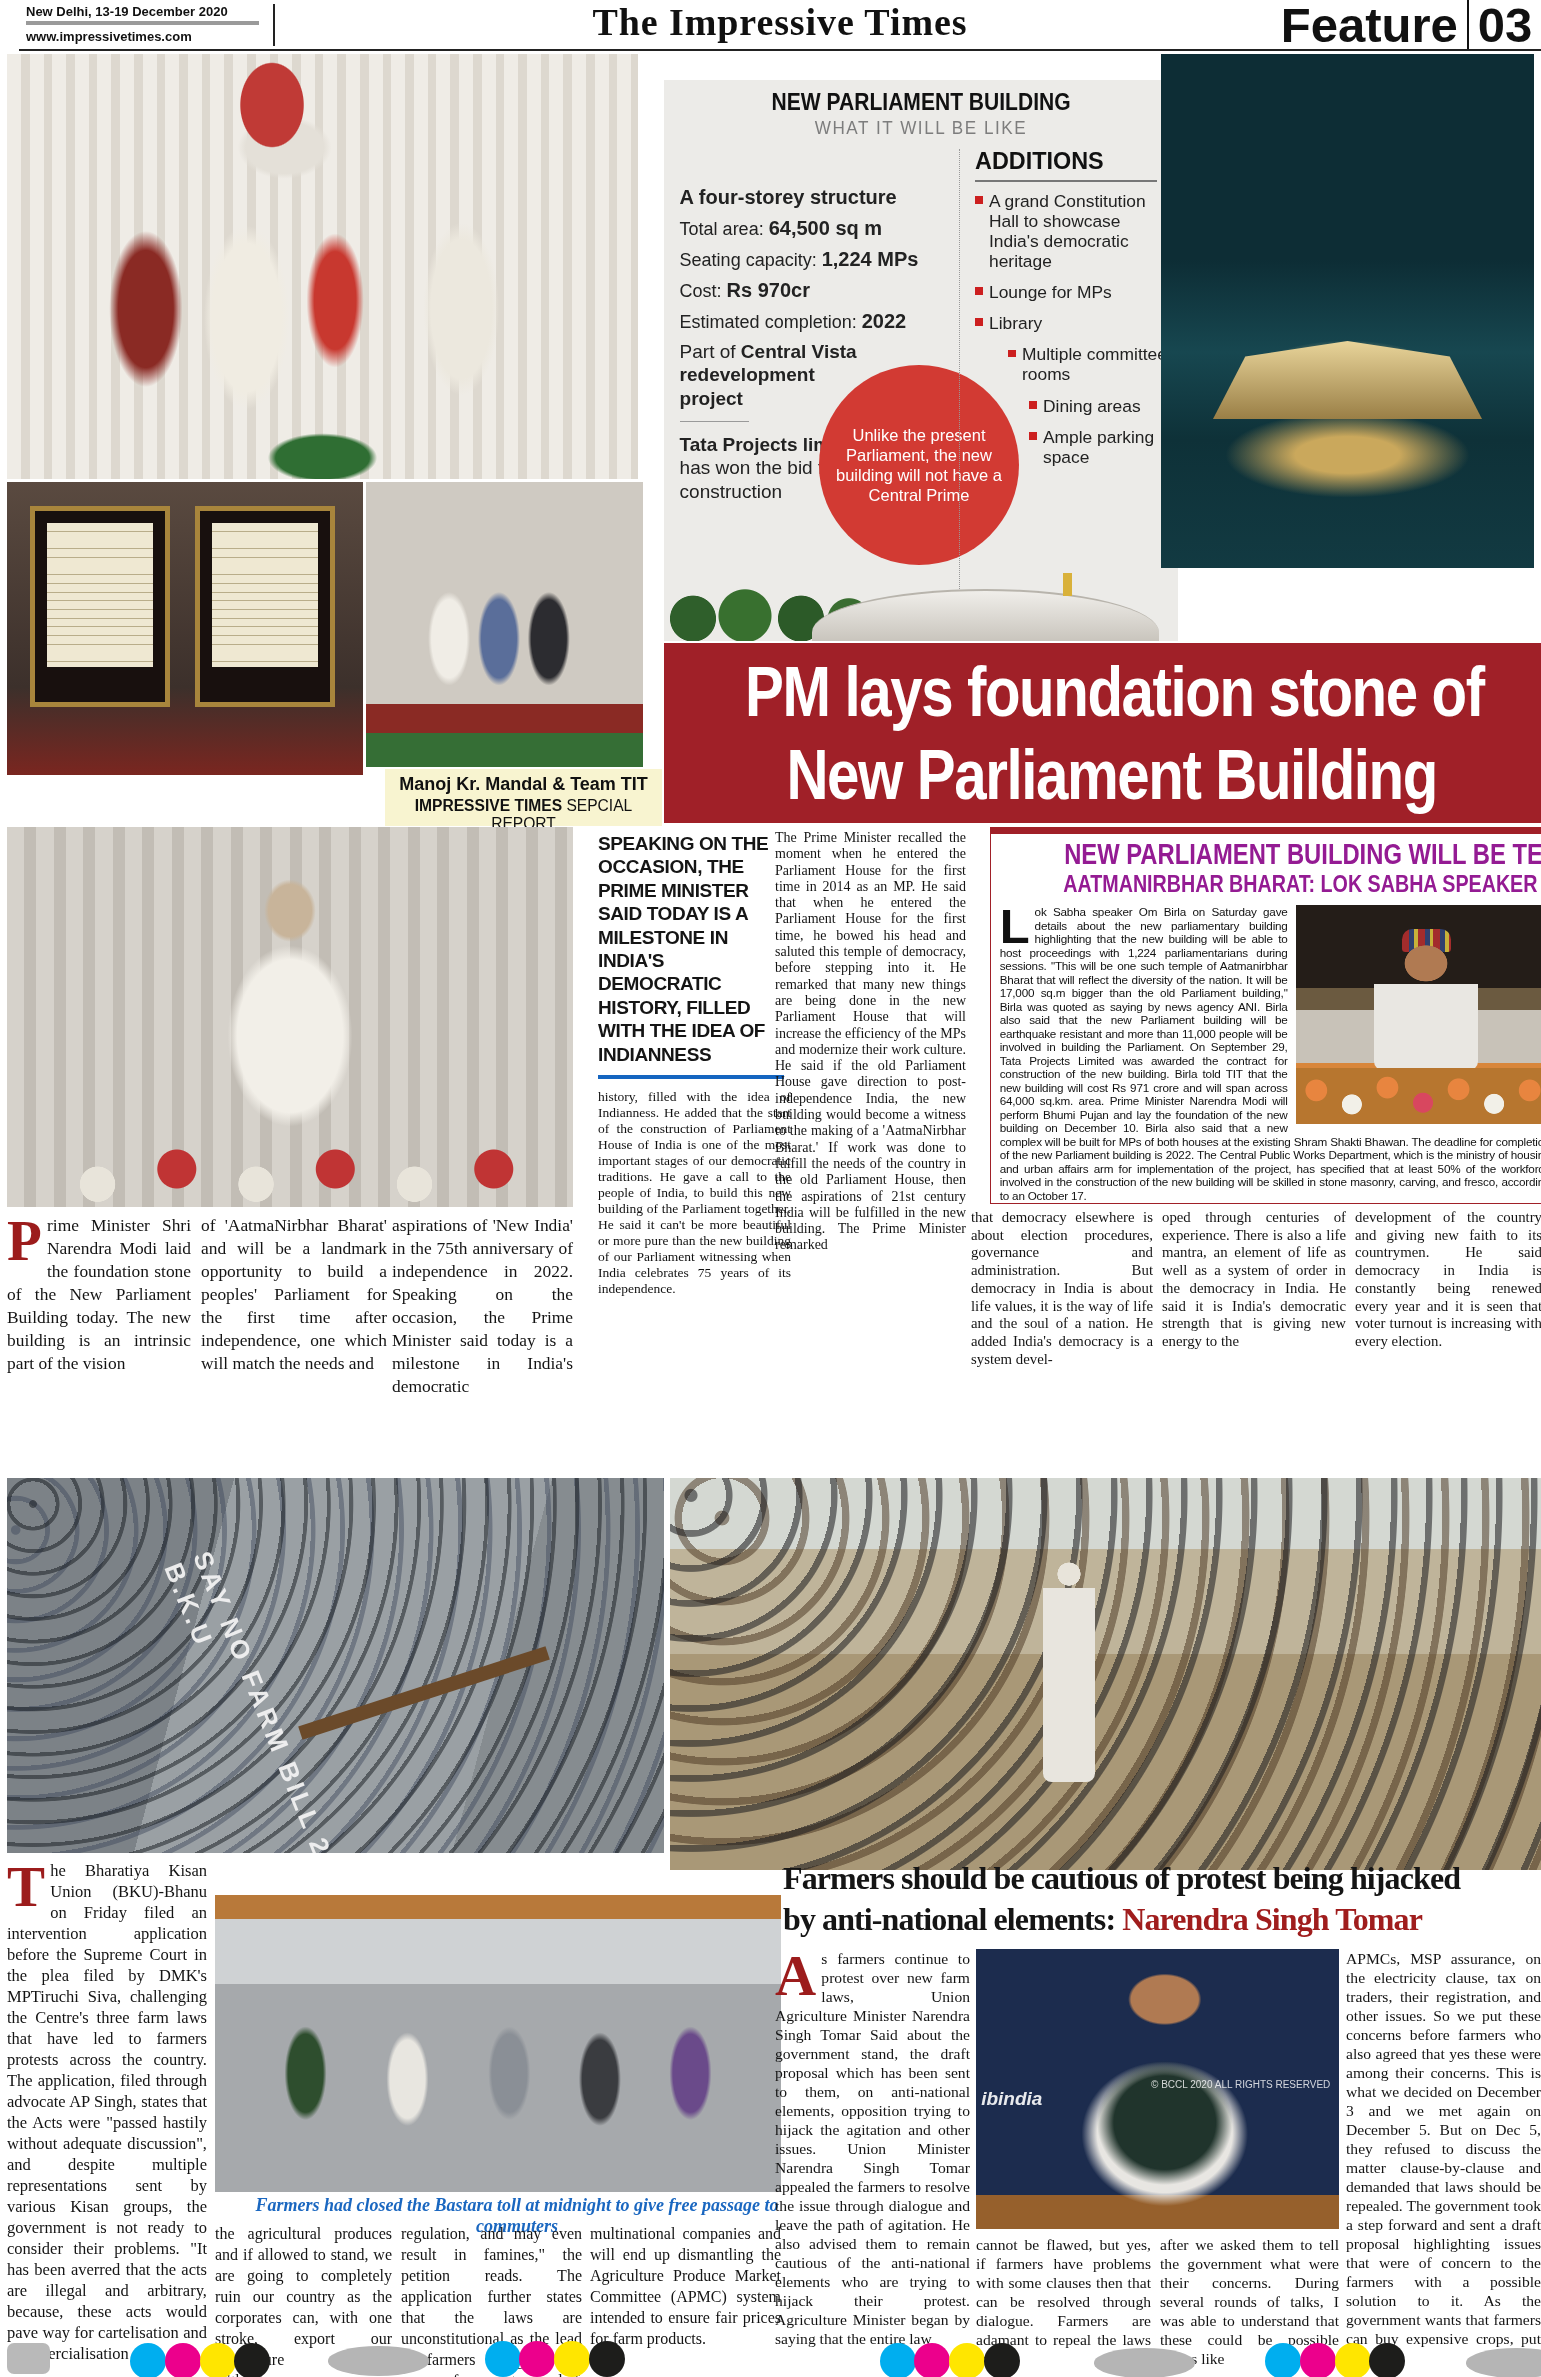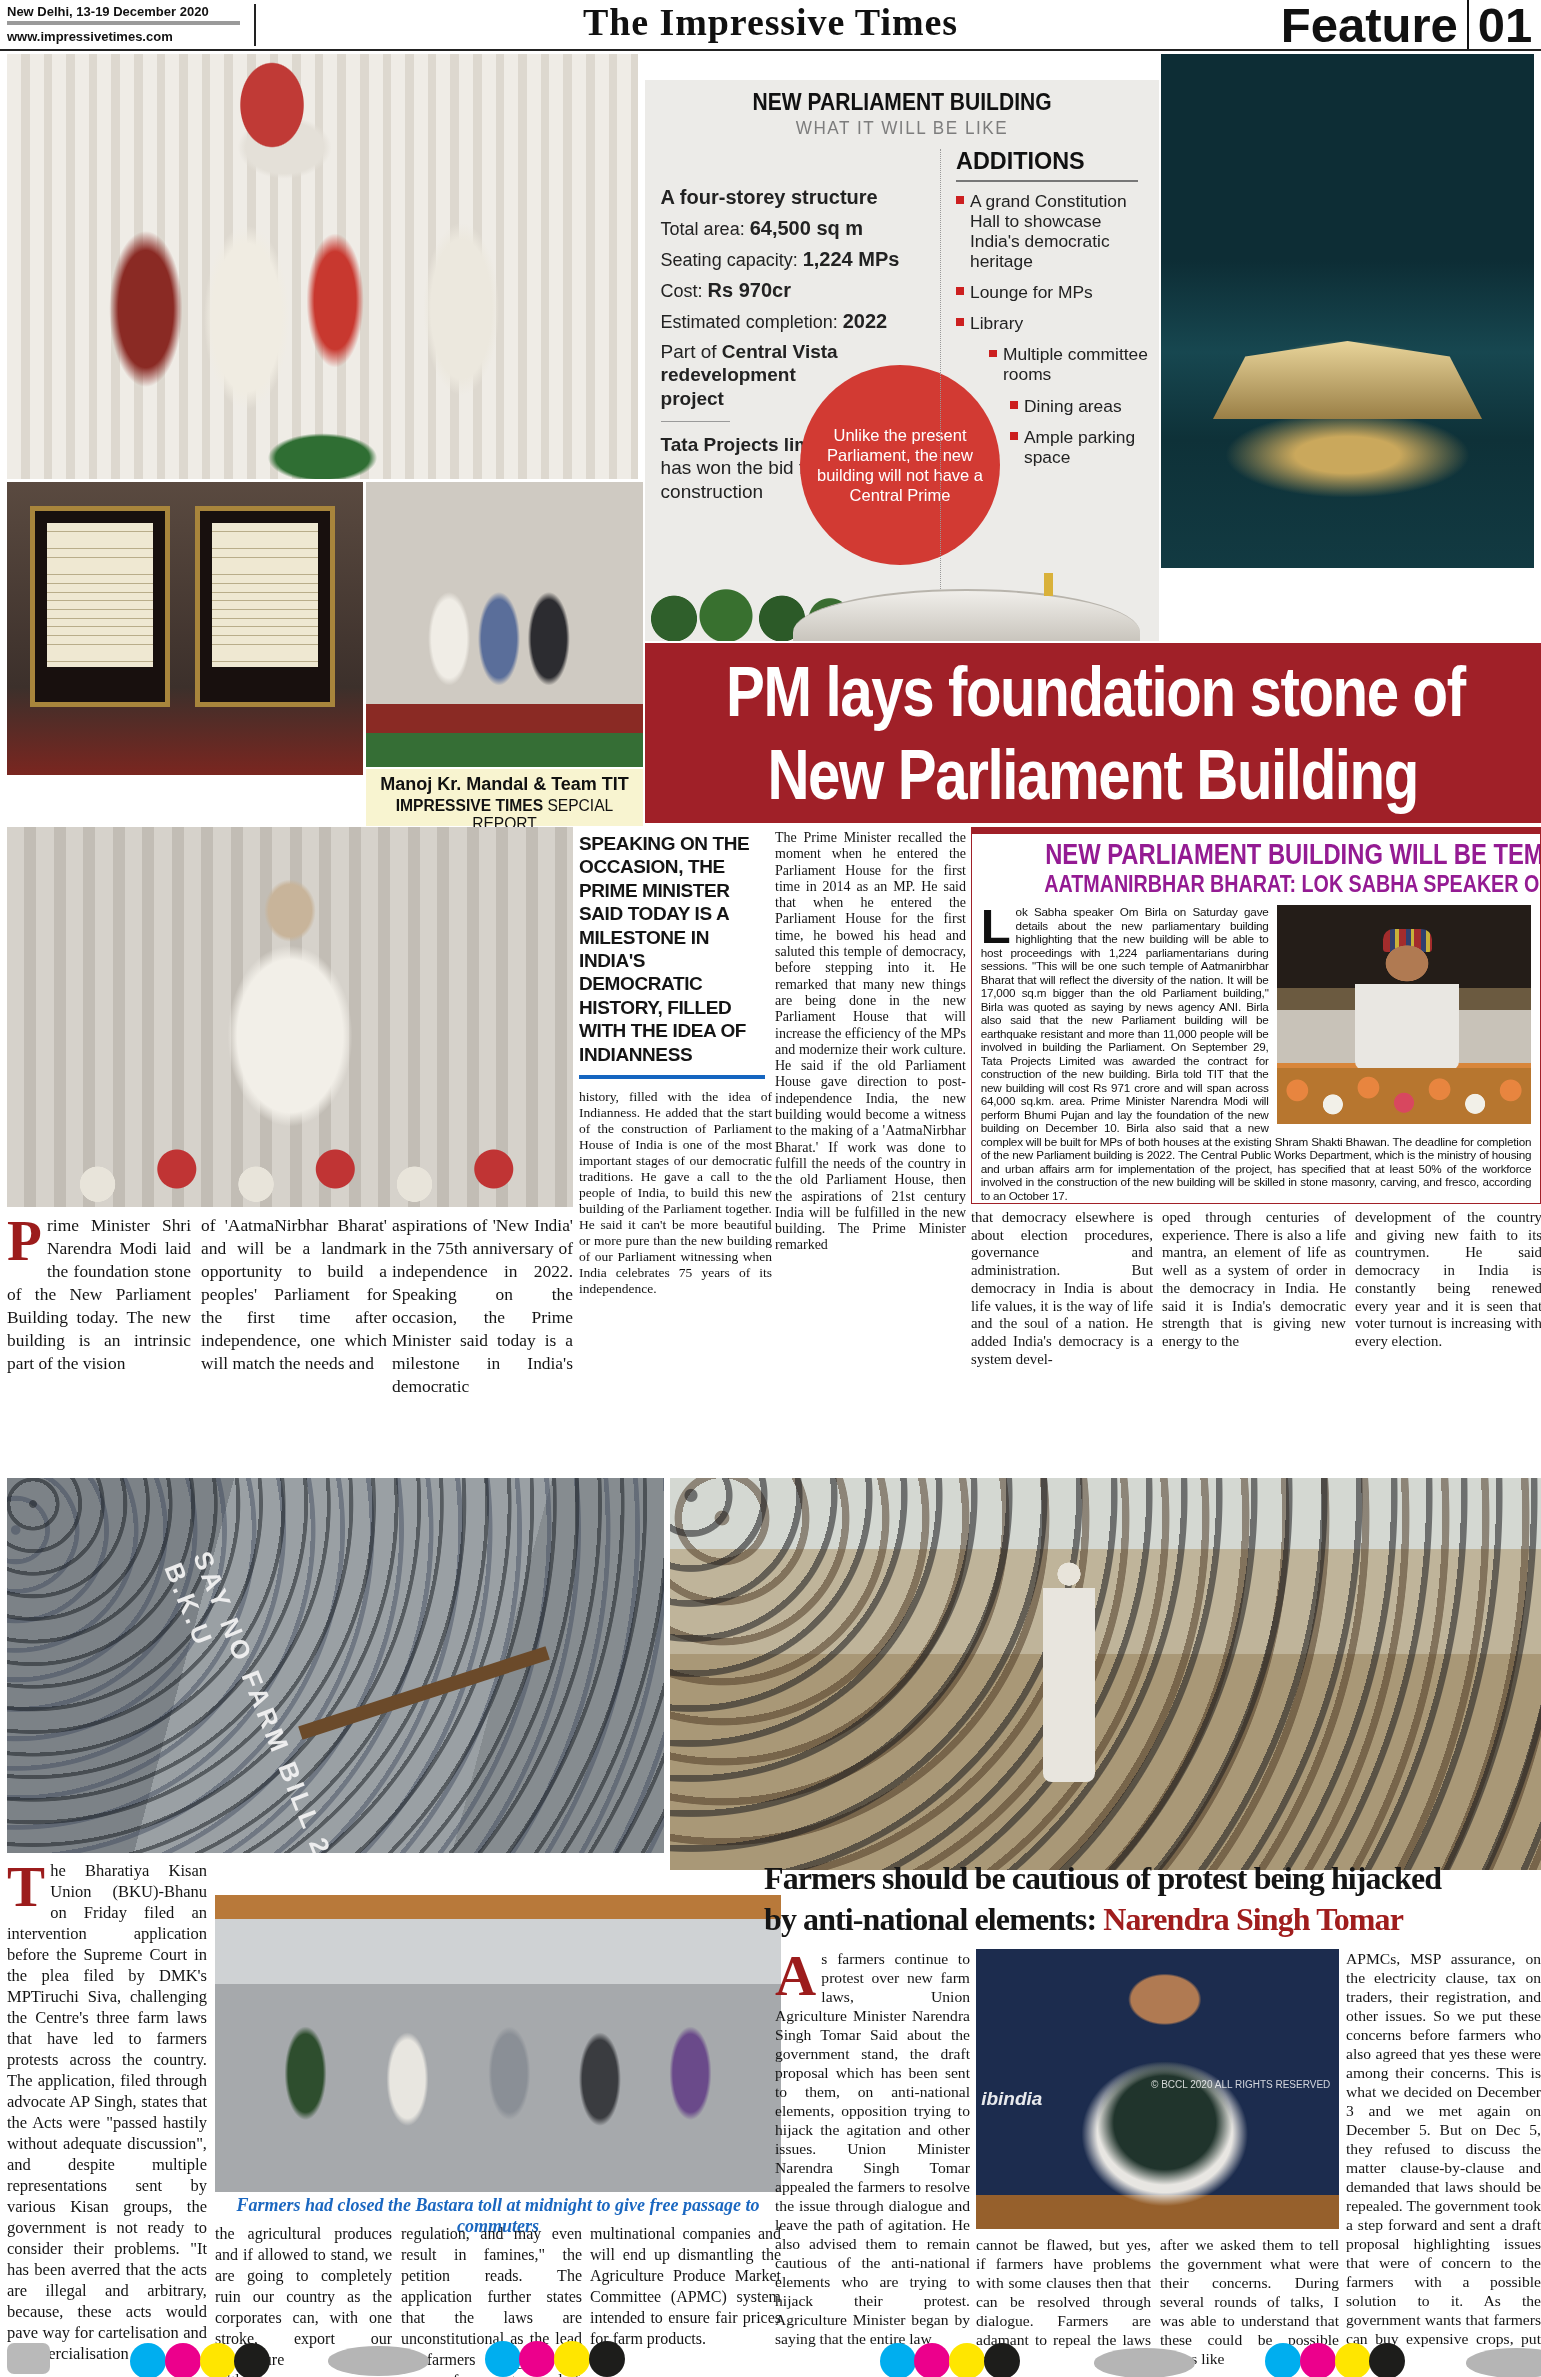--- a/index.html
+++ b/index.html
@@ -1,18 +1,18 @@
 <!DOCTYPE html>
 <html style="font-size:14px"><head>
 <meta charset="utf-8">
 <style>
   html,body{margin:0;padding:0;background:#fff;}
   .page{position:relative;width:1541px;height:2377px;background:#fff;overflow:hidden;
         font-family:"Liberation Serif",serif;color:#111;}
-  .abs{position:absolute;}
+  .abs{position:absolute;margin-left:19px;}
   .photo{position:absolute;overflow:hidden;}
   .sqz{display:inline-block;transform:scaleX(0.82);transform-origin:center;white-space:nowrap;}
   .sqz9{display:inline-block;transform:scaleX(0.9);transform-origin:center;white-space:nowrap;}
   .just{text-align:justify;}
   .dropcap{float:left;font-family:"Liberation Serif",serif;font-weight:bold;
            font-size:57px;line-height:45px;padding:3.5px 5.2px 0 0;}
   .dc-red{color:#9c1c1c;}
 
   
   .dateline{left:7px;top:3.5px;width:243px;height:42px;border-right:2.6px solid #222;padding-right:3.5px;}
@@ -210,21 +210,21 @@
 
   <div class="abs dateline">
     <div class="l1">New Delhi, 13-19 December 2020</div>
     <div class="bar"></div>
     <div class="l2">www.impressivetimes.com</div>
   </div>
   <div class="abs masthead">The Impressive Times</div>
   <div class="abs featureblk">
     <span>Feature</span>
     <span class="vr"></span>
-    <span>01</span>
+    <span>03</span>
   </div>
   <div class="abs headrule"></div>
 
   <div class="photo ph-ceremony"></div>
   <div class="photo ph-plaque">
     <div class="board" style="left:22.6px;">
       <div class="sheet"></div>
       </div>
     <div class="board" style="left:188px;">
       <div class="sheet"></div>

